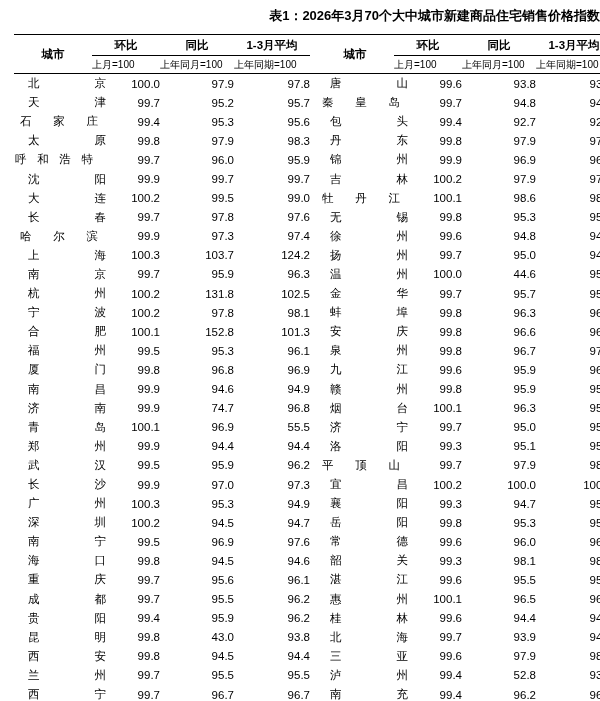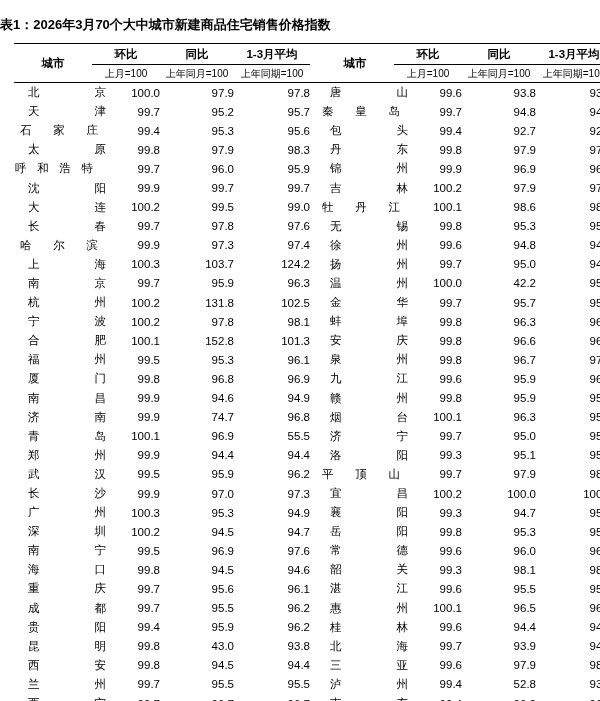--- a/index.html
+++ b/index.html
@@ -14,24 +14,24 @@
     color: #000000;
   }
   .page {
     position: relative;
     width: 600px;
     height: 701px;
     box-sizing: border-box;
     padding: 0;
   }
   .title {
-    text-align: left;
+    text-align: right;
     font-size: 13px;
     font-weight: bold;
-    padding: 16px 0 9px 0;
+    padding: 7px 0 9px 0;
     letter-spacing: 0px;
   }
   .tbl-wrap {
     padding: 0 14px;
   }
   table.main {
     width: 572px;
     border-collapse: collapse;
     table-layout: fixed;
   }
@@ -40,21 +40,21 @@
     margin: 0;
   }
   .hdr-top td {
     text-align: center;
     font-size: 11.5px;
     font-weight: bold;
     height: 20px;
     vertical-align: middle;
   }
   .hdr-bot td {
-    text-align: center;
+    text-align: left;
     font-size: 10px;
     height: 17px;
     vertical-align: middle;
   }
   .city-head {
     text-align: center;
     font-size: 11.5px;
     font-weight: bold;
     vertical-align: middle;
   }
@@ -374,21 +374,21 @@
             <td class="num">95.9</td>
             <td class="num">96.3</td>
             <td class="spacer"></td>
             <td class="city">
               <span class="cname two">
                 <span>温</span>
                 <span>州</span>
               </span>
             </td>
             <td class="num">100.0</td>
-            <td class="num">42.2</td>
+            <td class="num">44.6</td>
             <td class="num">95.6</td>
           </tr>
           <tr class="data">
             <td class="city">
               <span class="cname two">
                 <span>杭</span>
                 <span>州</span>
               </span>
             </td>
             <td class="num">100.2</td>

